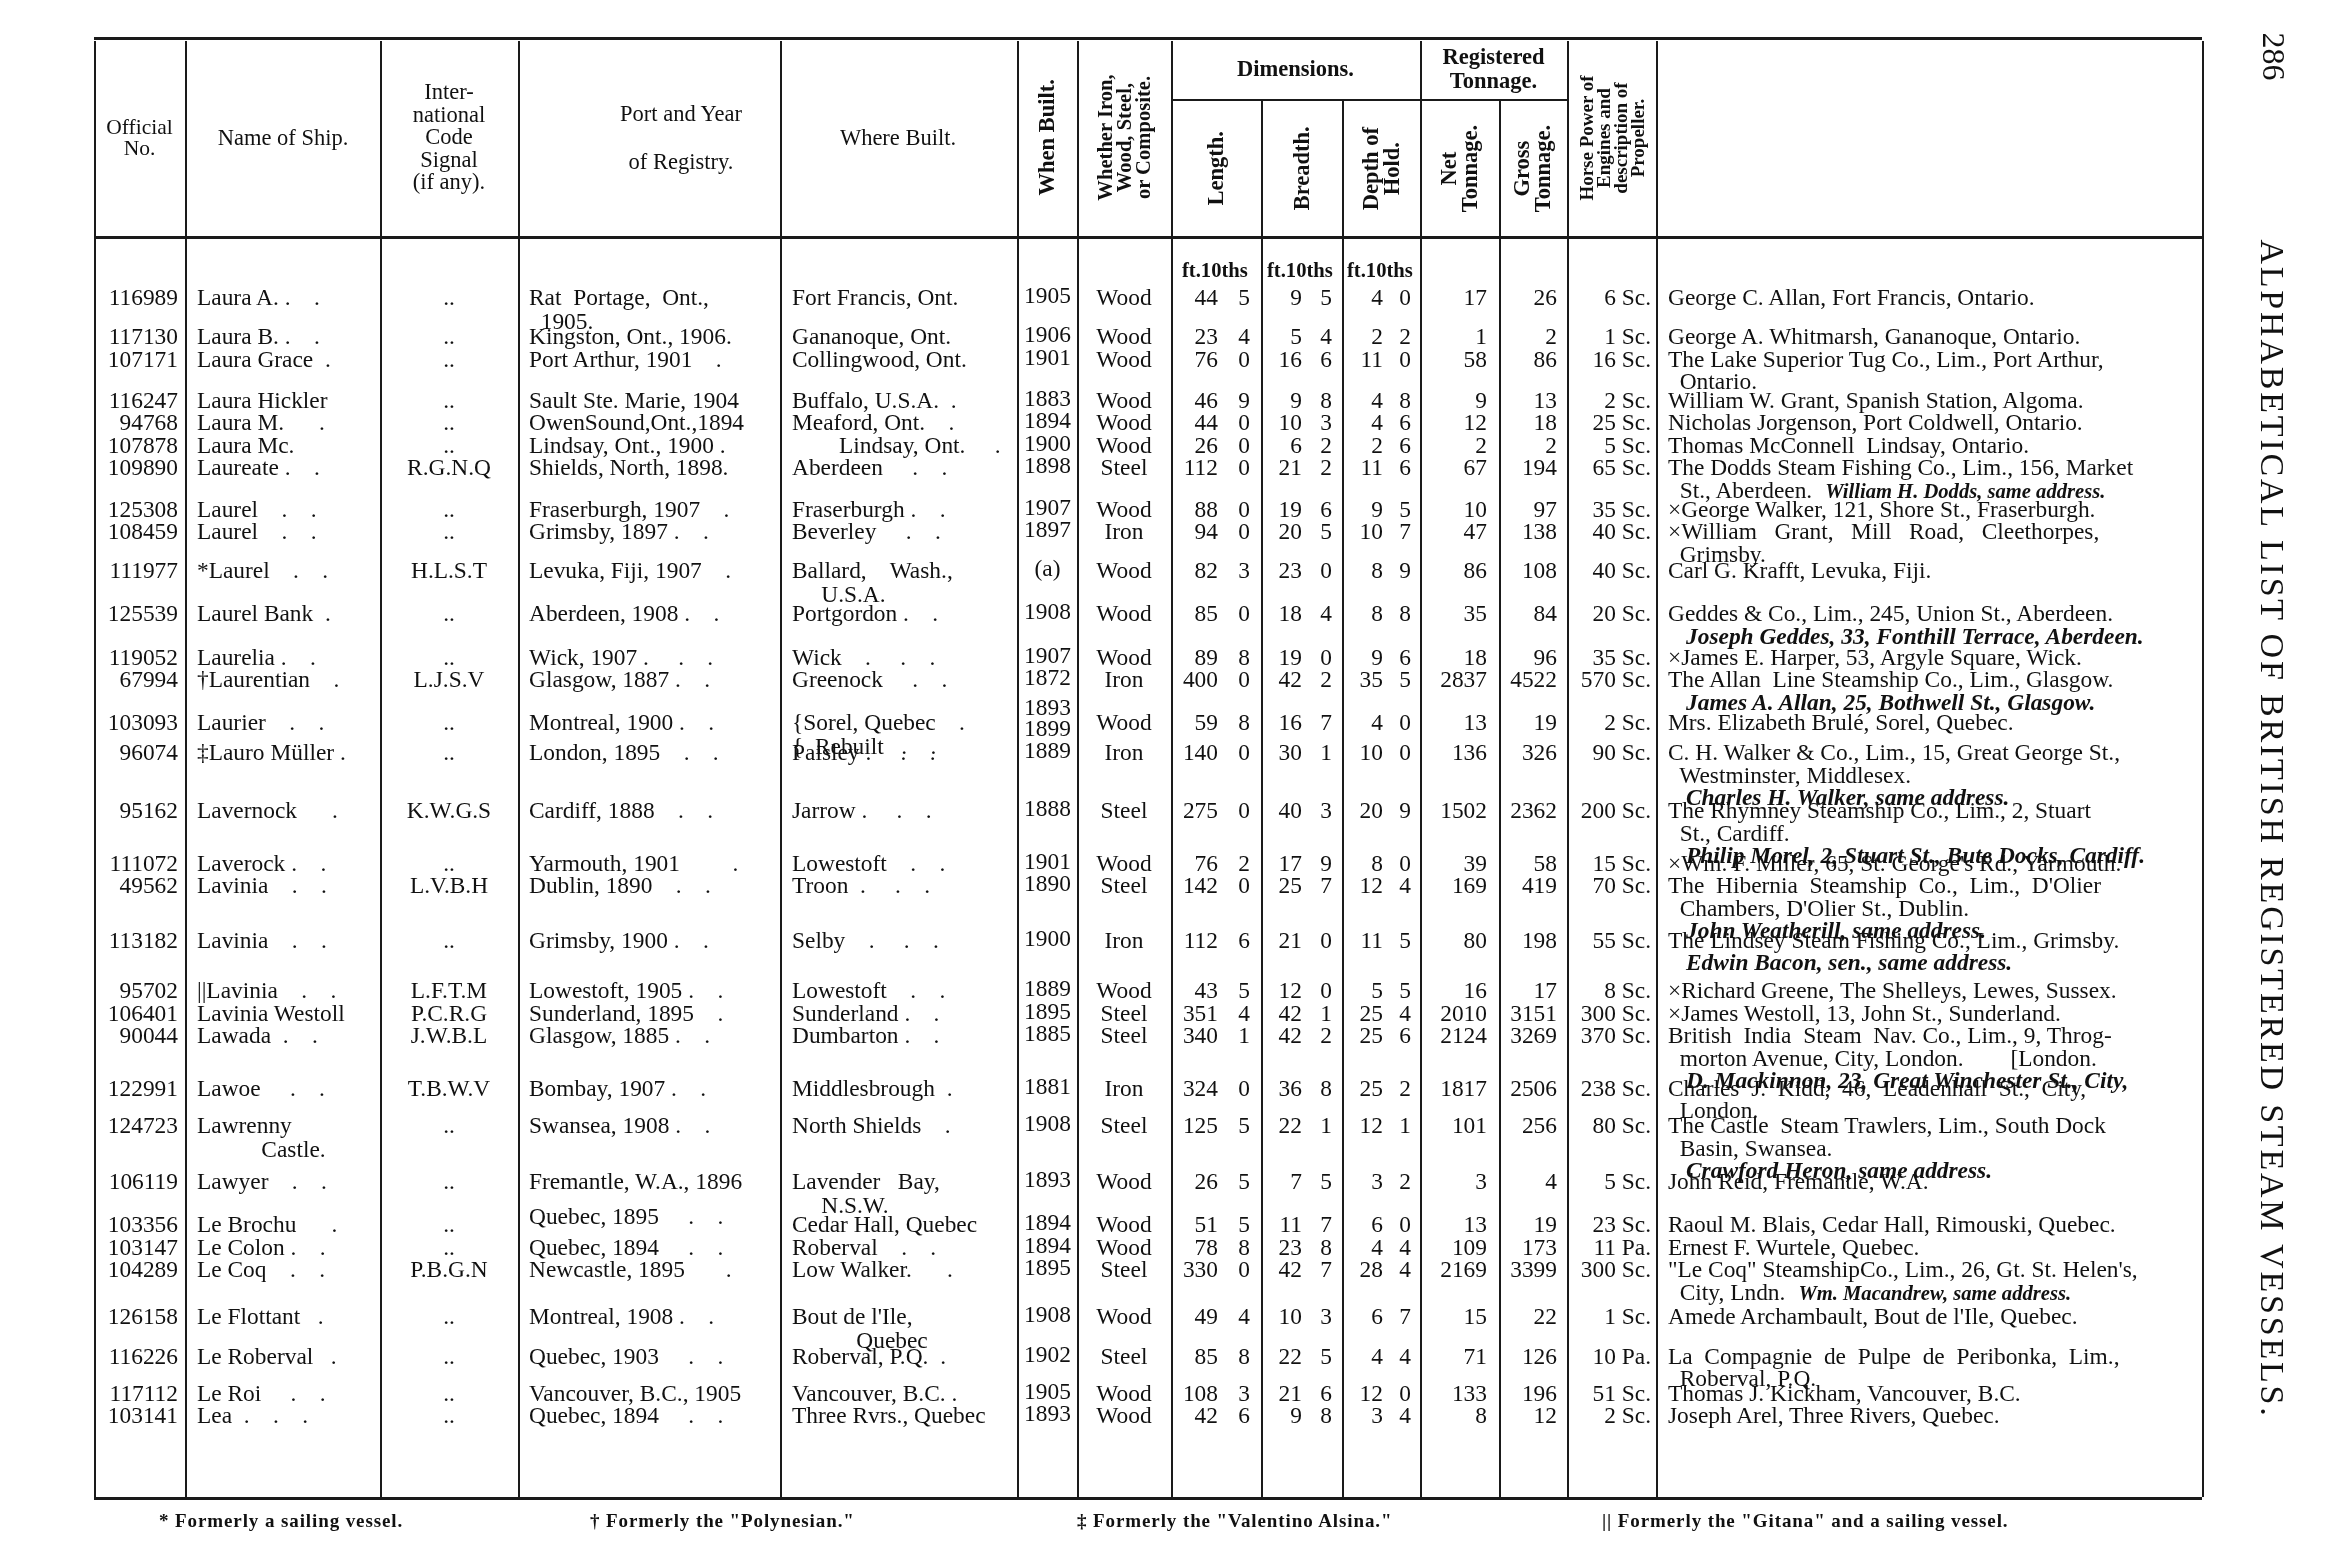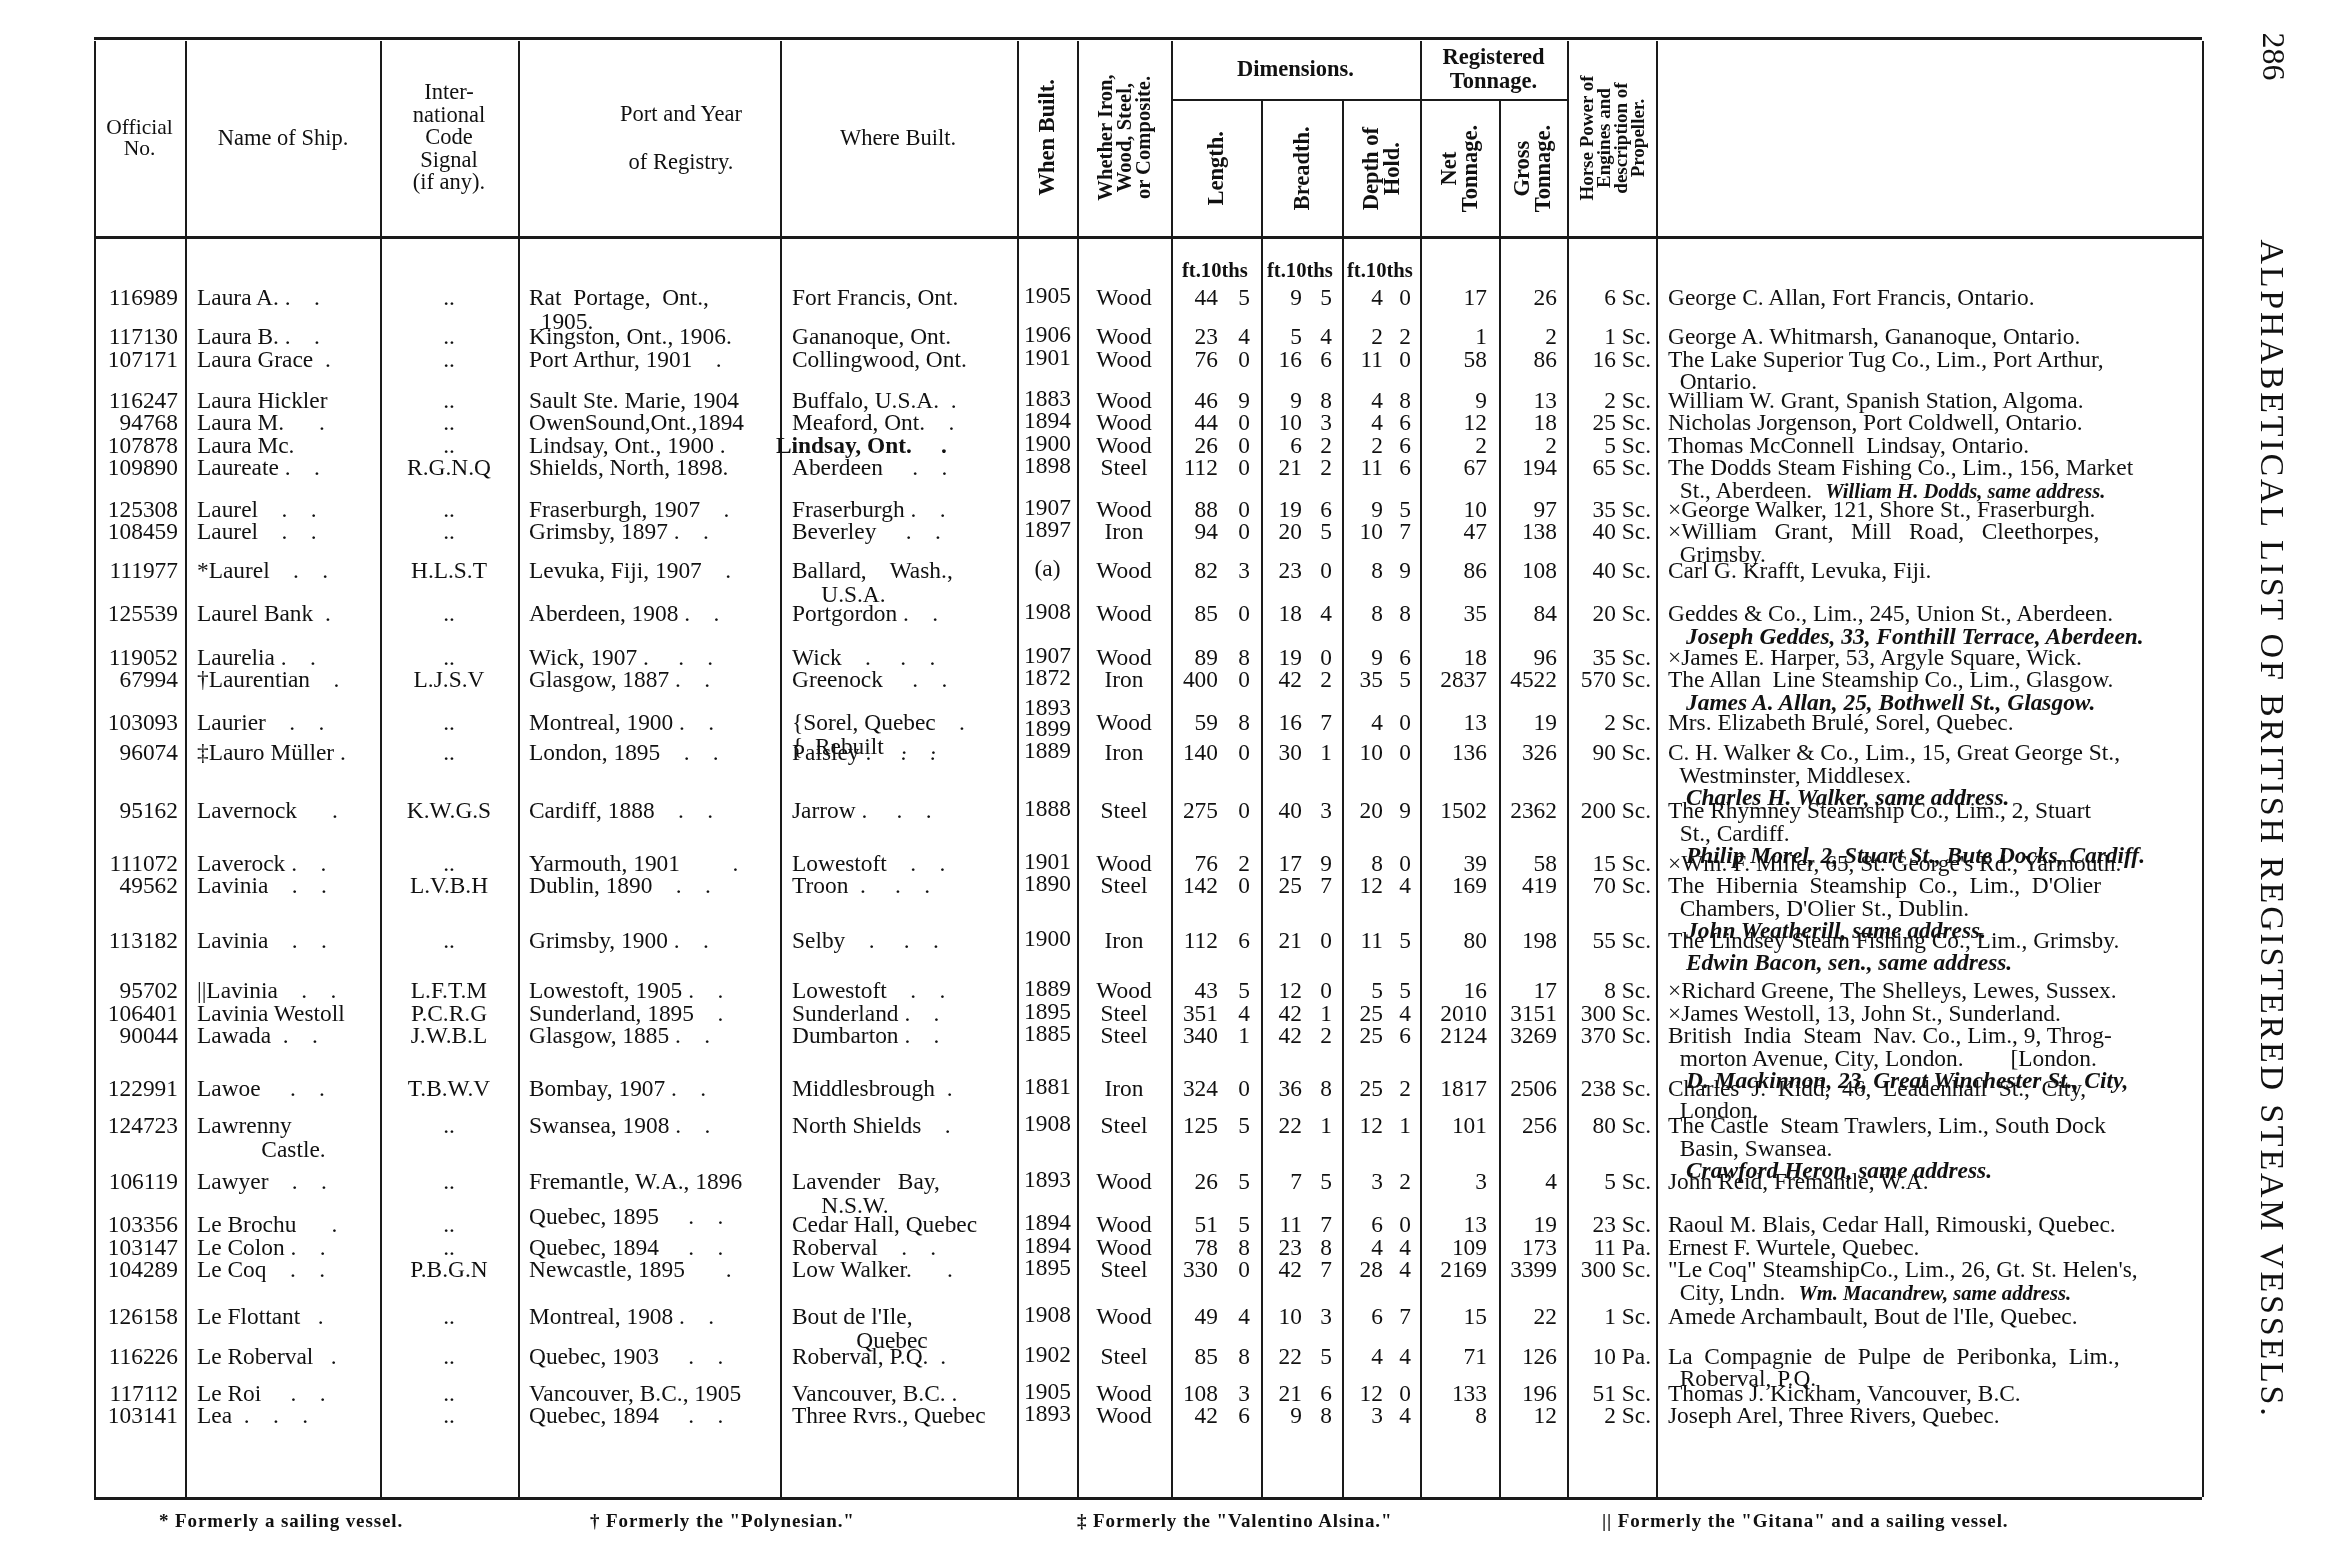--- a/index.html
+++ b/index.html
@@ -205,21 +205,21 @@
       <div class="cell num" style="left: 1383px; top: 410px; width: 28px;">6</div>
       <div class="cell num" style="left: 1420px; top: 410px; width: 67px;">12</div>
       <div class="cell num" style="left: 1499px; top: 410px; width: 58px;">18</div>
       <div class="cell num" style="left: 1567px; top: 410px; width: 84px;">25 Sc.</div>
       <div class="cell owner-line" style="left: 1668px; top: 410px; width: 529px;">Nicholas Jorgenson, Port Coldwell, Ontario.</div>
       <div></div>
       <div class="cell num" style="left: 94px; top: 433px; width: 84px;">107878</div>
       <div class="cell " style="left: 197px; top: 433px; width: 184px;">Laura Mc.</div>
       <div class="cell ctr" style="left: 380px; top: 433px; width: 138px;">..</div>
       <div class="cell " style="left: 529px; top: 433px; width: 251px;">Lindsay, Ont., 1900 .</div>
-      <div class="cell " style="left: 776px; top: 433px; width: 225px; font-weight: bold;">Lindsay, Ont.     .</div>
+      <div class="cell " style="left: 839px; top: 433px; width: 225px;">Lindsay, Ont.     .</div>
       <div class="cell ctr" style="left: 1017px; top: 433px; width: 61px; line-height: 20.6px;">1900</div>
       <div class="cell ctr" style="left: 1077px; top: 433px; width: 94px;">Wood</div>
       <div class="cell num" style="left: 1171px; top: 433px; width: 47px;">26</div>
       <div class="cell num" style="left: 1218px; top: 433px; width: 32px;">0</div>
       <div class="cell num" style="left: 1261px; top: 433px; width: 41px;">6</div>
       <div class="cell num" style="left: 1302px; top: 433px; width: 30px;">2</div>
       <div class="cell num" style="left: 1342px; top: 433px; width: 41px;">2</div>
       <div class="cell num" style="left: 1383px; top: 433px; width: 28px;">6</div>
       <div class="cell num" style="left: 1420px; top: 433px; width: 67px;">2</div>
       <div class="cell num" style="left: 1499px; top: 433px; width: 58px;">2</div>

